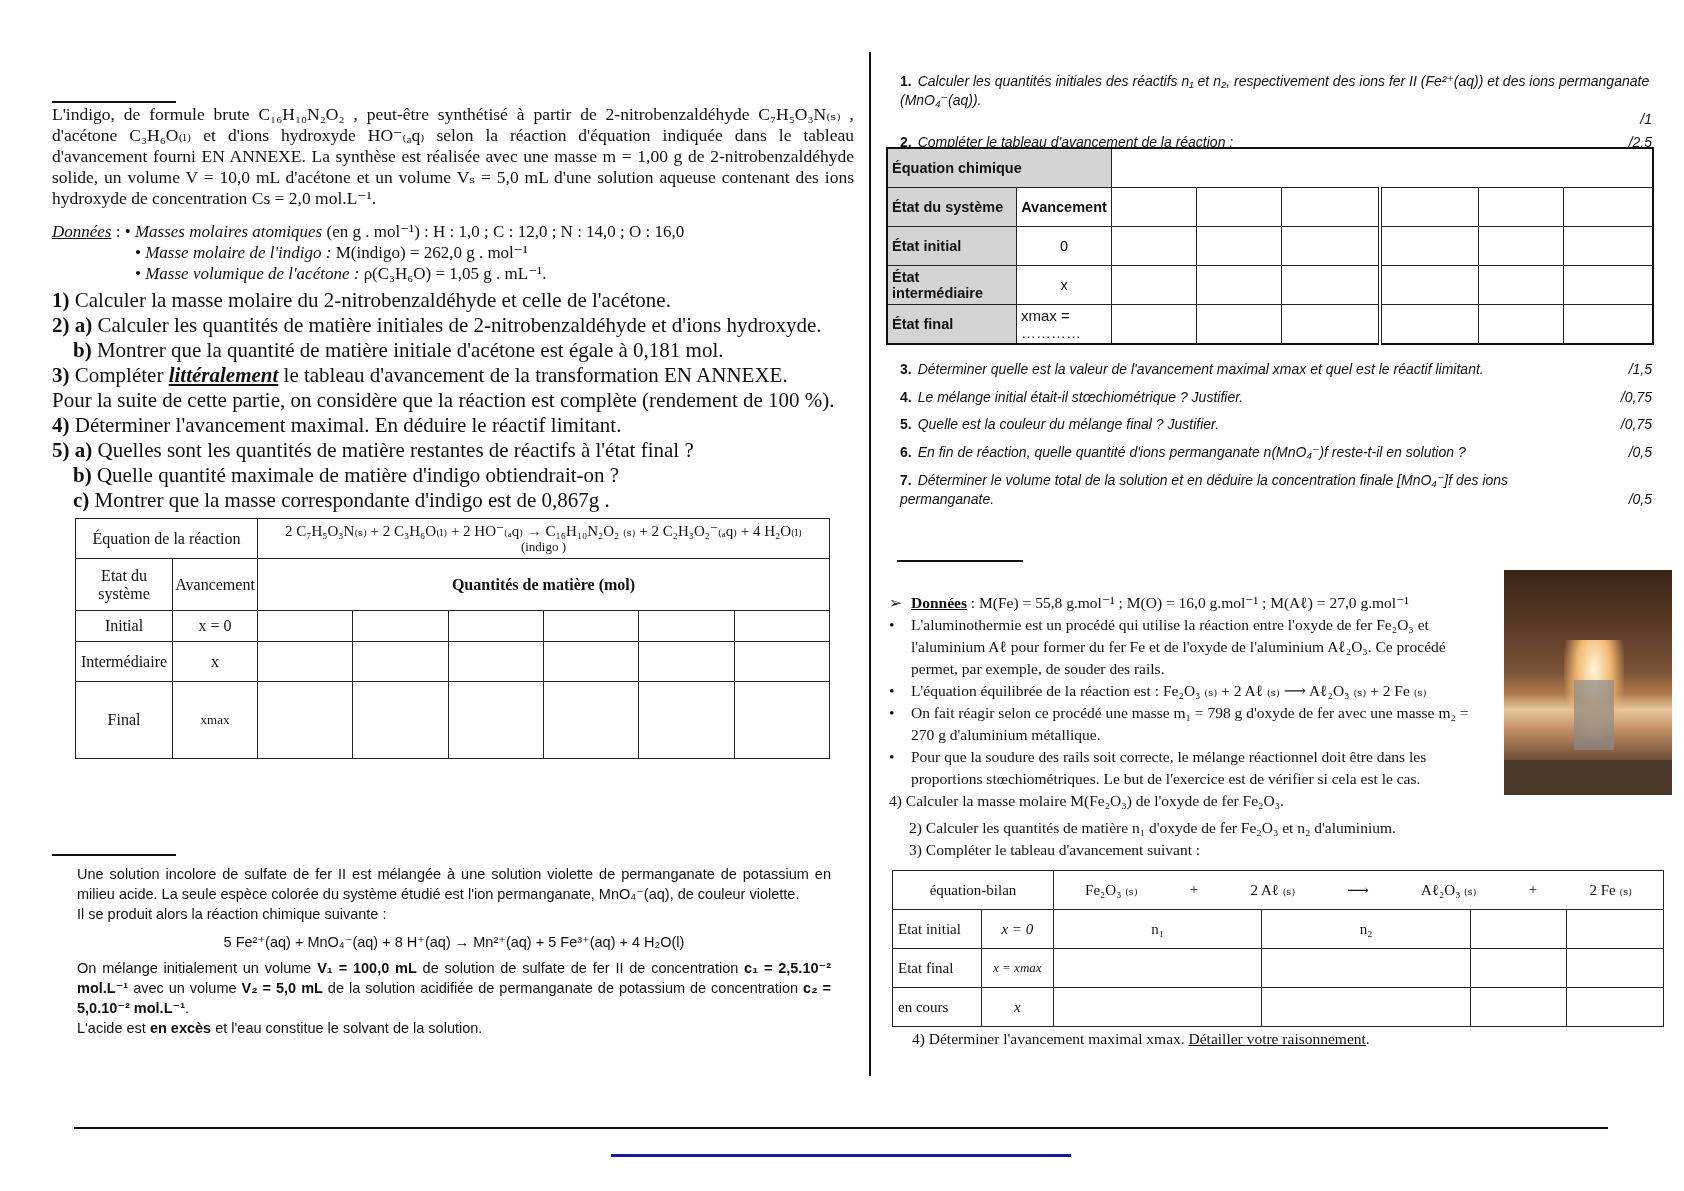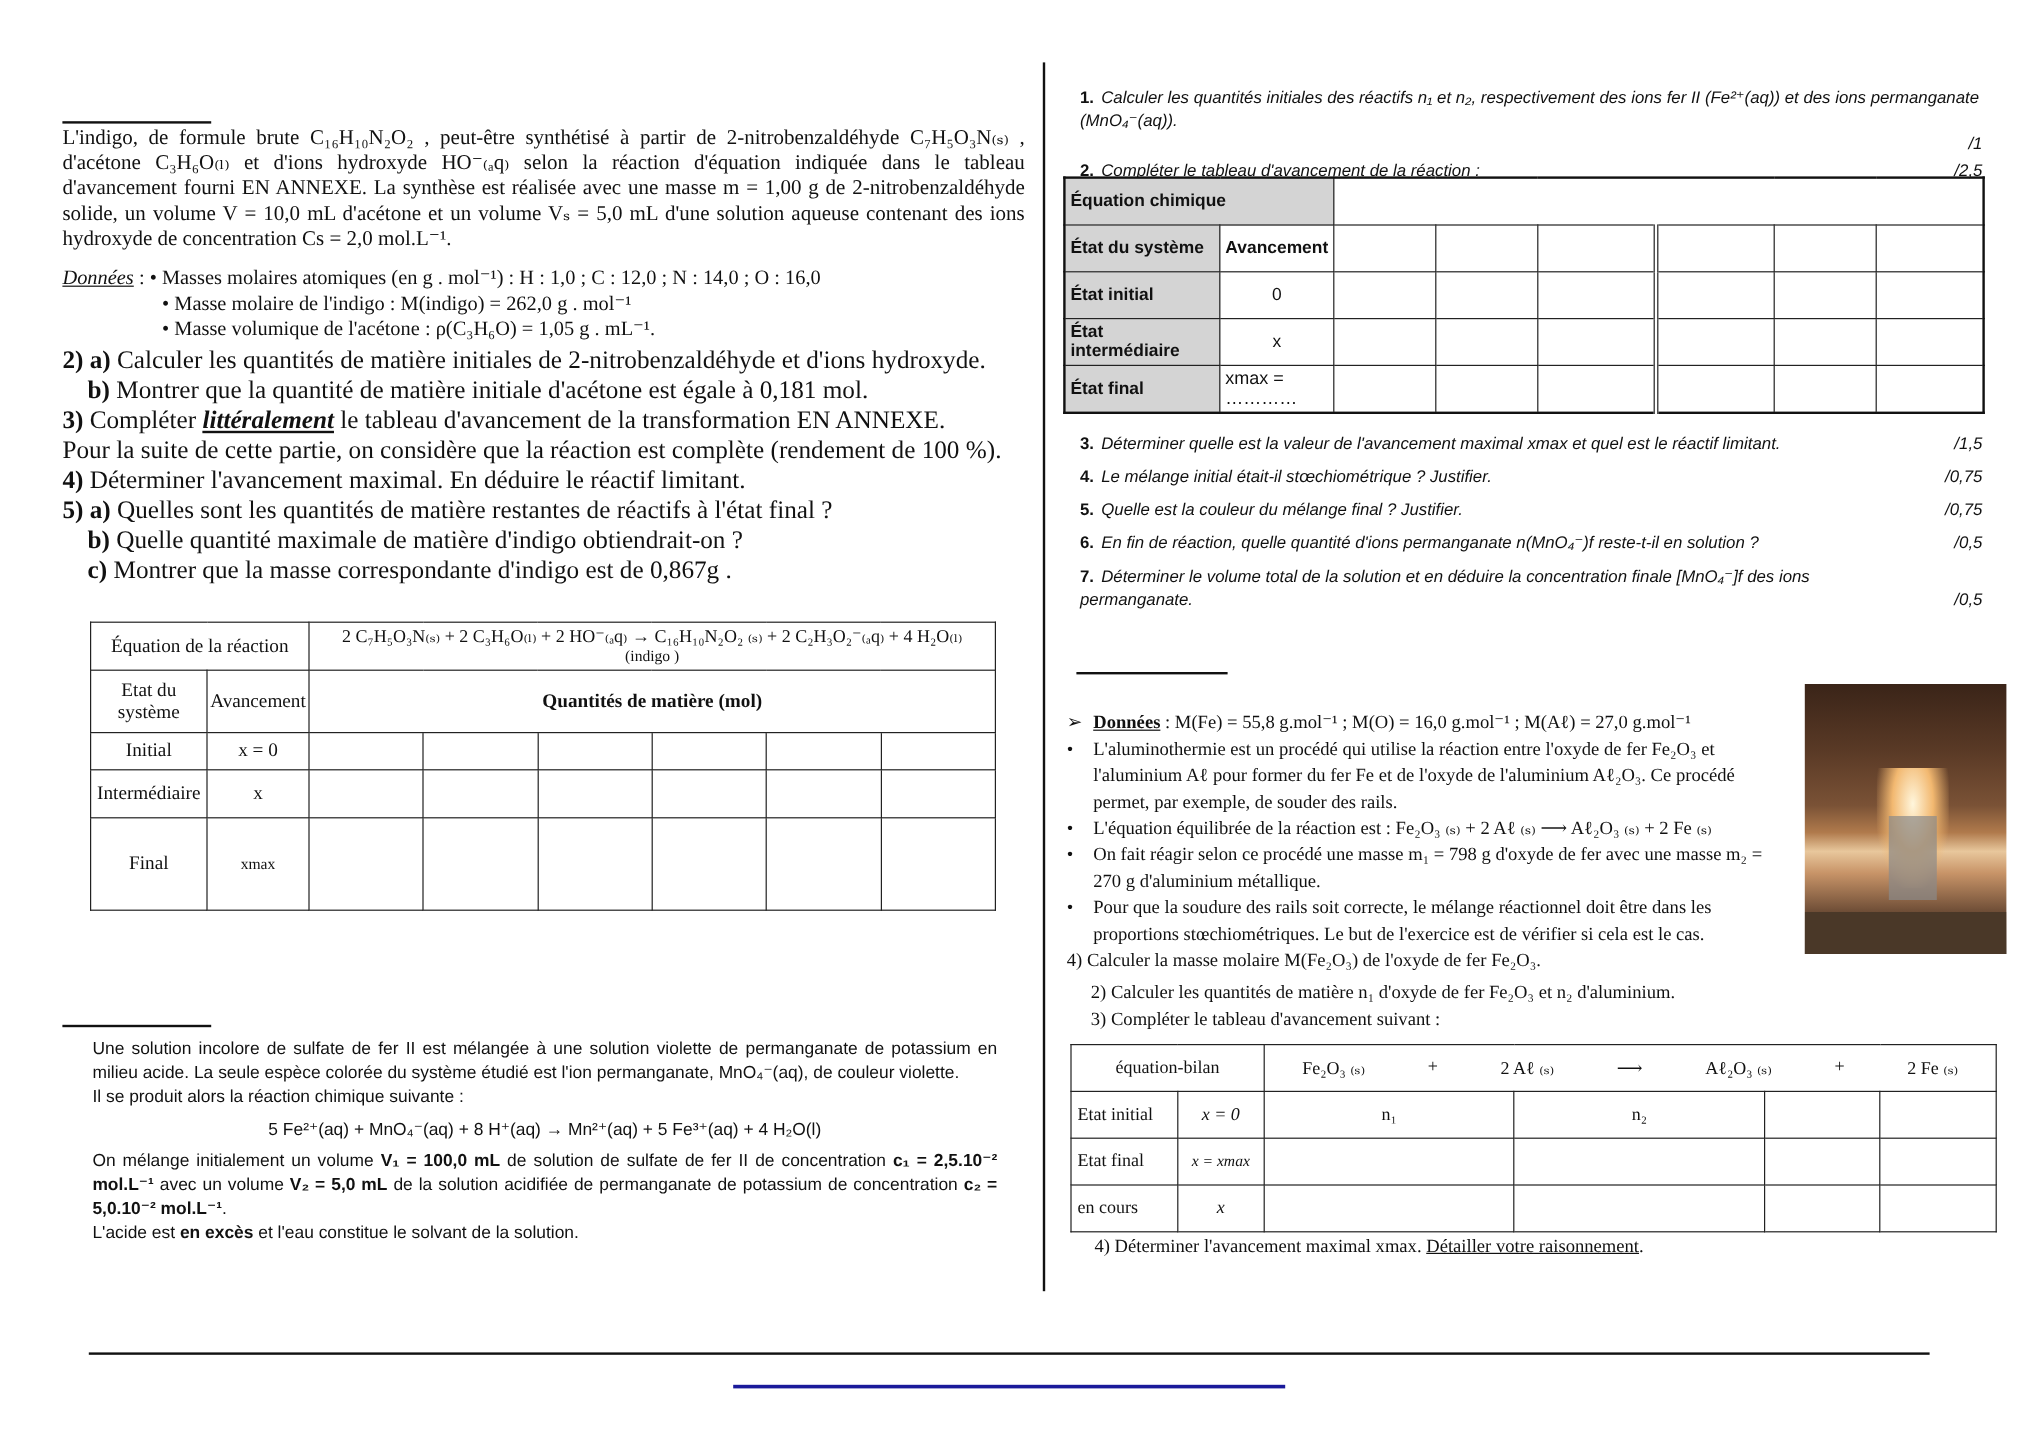--- a/index.html
+++ b/index.html
@@ -6,21 +6,21 @@
   body { width:1684px; height:1191px; position:relative; overflow:hidden; color:#111; }
   .serif { font-family: "Liberation Serif", "DejaVu Serif", serif; }
   .sans { font-family: "Liberation Sans", "DejaVu Sans", sans-serif; }
   .abs { position:absolute; }
   .rule { position:absolute; height:2px; background:#111; }
   
   #ex1 { left:52px; top:104px; width:802px; font-size:17.5px; line-height:21px; text-align:justify; }
   #ex1 .intro p { margin:0; }
   #ex1 .donnees { margin-top:12px; font-size:17px; line-height:21px; }
   #ex1 .donnees .lbl { font-style:italic; text-decoration:underline; }
-  #ex1 .donnees .it { }
+  #ex1 .donnees .it { font-style:italic; }
   #ex1 .donnees .line { padding-left:83px; }
   #ex1 .donnees .first { padding-left:0; }
   #ex1 .q { font-size:21px; line-height:25px; margin-top:4px; }
   #ex1 .q div { margin:0; }
   #ex1 .q .ind { padding-left:21px; }
   #ex1 .q b { font-weight:bold; }
   #ex1 .q u i { font-weight:bold; }
   table { border-collapse:collapse; }
   #tab1 { left:75px; top:518px; width:755px; font-size:16px; }
   #tab1 td { border:1.6px solid #222; text-align:center; padding:0; }
@@ -56,20 +56,21 @@
 <div id="ex1" class="abs serif">
   <div class="intro">
       <p>L'indigo, de formule brute C₁₆H₁₀N₂O₂ , peut-être synthétisé à partir de 2-nitrobenzaldéhyde C₇H₅O₃N₍ₛ₎ , d'acétone C₃H₆O₍ₗ₎ et d'ions hydroxyde HO⁻₍ₐq₎ selon la réaction d'équation indiquée dans le tableau d'avancement fourni EN ANNEXE. La synthèse est réalisée avec une masse m = 1,00 g de 2-nitrobenzaldéhyde solide, un volume V = 10,0 mL d'acétone et un volume Vₛ = 5,0 mL d'une solution aqueuse contenant des ions hydroxyde de concentration Cs = 2,0 mol.L⁻¹.</p>
     </div>
   <div class="donnees">
     <div class="line first"><span class="lbl">Données</span> : • <span class="it">Masses molaires atomiques</span> <span>(en g . mol⁻¹) :   H : 1,0   ;   C : 12,0   ;   N : 14,0   ;   O : 16,0</span></div>
     <div class="line">• <span class="it">Masse molaire de l'indigo :</span> <span>M(indigo) = 262,0 g . mol⁻¹</span></div>
     <div class="line">• <span class="it">Masse volumique de l'acétone :</span> <span>ρ(C₃H₆O) = 1,05 g . mL⁻¹.</span></div>
   </div>
   <div class="q">
+    <div><b>1)</b> <span>Calculer la masse molaire du 2-nitrobenzaldéhyde et celle de l'acétone.</span></div>
     <div><b>2) a)</b> <span>Calculer les quantités de matière initiales de 2-nitrobenzaldéhyde et d'ions hydroxyde.</span></div>
     <div class="ind"><b>b)</b> <span>Montrer que la quantité de matière initiale d'acétone est égale à 0,181 mol.</span></div>
     <div><b>3)</b> <span>Compléter</span> <u><i>littéralement</i></u> <span>le tableau d'avancement de la transformation EN ANNEXE.</span></div>
     <div><span>Pour la suite de cette partie, on considère que la réaction est complète (rendement de 100 %).</span></div>
     <div><b>4)</b> <span>Déterminer l'avancement maximal. En déduire le réactif limitant.</span></div>
     <div><b>5) a)</b> <span>Quelles sont les quantités de matière restantes de réactifs à l'état final ?</span></div>
     <div class="ind"><b>b)</b> <span>Quelle quantité maximale de matière d'indigo obtiendrait-on ?</span></div>
     <div class="ind"><b>c)</b> <span>Montrer que la masse correspondante d'indigo est de 0,867g  .</span></div>
   </div>
 </div>

